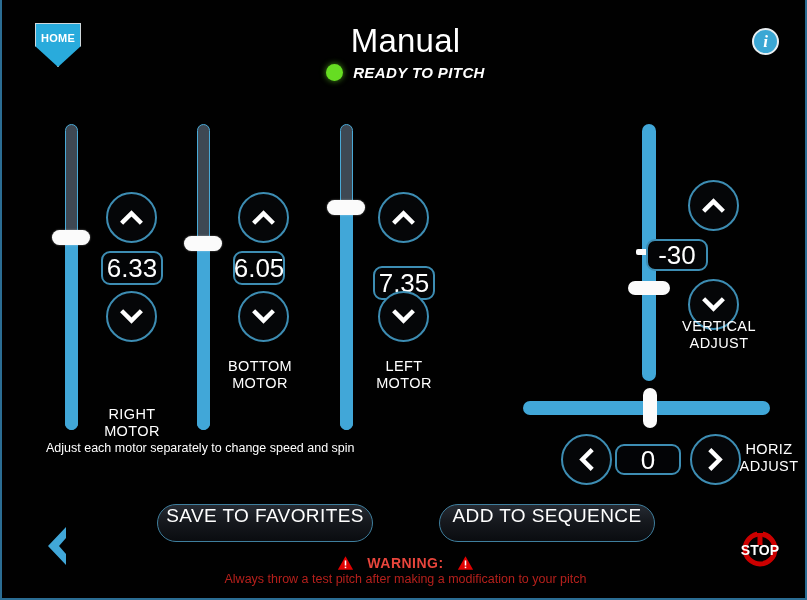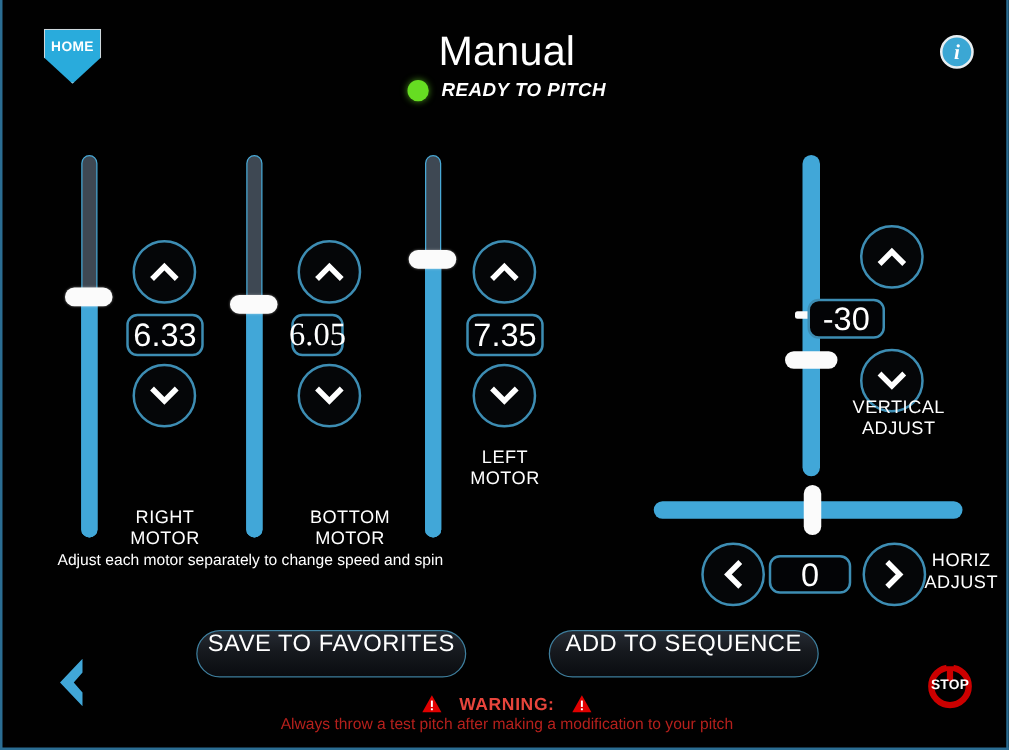--- a/index.html
+++ b/index.html
@@ -95,21 +95,21 @@
     color:#fff;font-size:19px;letter-spacing:.4px;cursor:pointer;
     display:flex;justify-content:center;
   }
 
   
   #back-btn{position:absolute;left:34px;top:524px;width:36px;height:44px;cursor:pointer;}
 
   
   #stop-btn{position:absolute;left:738px;top:528px;width:40px;height:40px;cursor:pointer;}
   #stop-label{position:absolute;left:0;top:14px;width:40px;text-align:center;
-    font-size:11px;font-weight:bold;color:#fff;letter-spacing:.2px;}
+    font-size:14px;font-weight:bold;color:#fff;letter-spacing:.2px;}
 
   
   #warn-row{position:absolute;left:0;top:555px;width:807px;
     display:flex;align-items:center;justify-content:center;gap:13px;}
   #warn-title{font-size:14px;font-weight:bold;color:#e8453c;letter-spacing:.5px;}
   .tri{width:17px;height:16px;}
   #warn-sub{position:absolute;left:0;top:572px;width:807px;text-align:center;
     font-size:12.5px;color:#b5201c;}
 </style>
 </head>
@@ -158,44 +158,44 @@
   <div class="vslider" style="left:195px;top:124px;height:306px;">
     <div class="vfill" style="top:124px;bottom:-1px;"></div>
   </div>
   <div class="vthumb" style="left:182px;top:236px;"></div>
 
   <div class="rbtn" style="left:236px;top:192px;">
     <svg class="chev" viewBox="0 0 24 24">
         <path d="M4 16 L12 8 L20 16"></path>
       </svg>
   </div>
-  <div class="valbox" style="left:231px;top:251px;width:42px;height:34px;font-family:Liberation Serif, serif;">
+  <div class="valbox" style="left:231px;top:251px;width:52px;height:34px;">
     <span>6.05</span>
   </div>
   <div class="rbtn" style="left:236px;top:291px;">
     <svg class="chev" viewBox="0 0 24 24">
         <path d="M4 8 L12 16 L20 8"></path>
       </svg>
   </div>
-  <div class="mlabel" style="left:228px;top:358px;width:100px;margin-top:48px;">
+  <div class="mlabel" style="left:208px;top:358px;width:100px;">
     <div>BOTTOM</div>
     <div>MOTOR</div>
   </div>
 
   <div class="vslider" style="left:338px;top:124px;height:306px;">
     <div class="vfill" style="top:88px;bottom:-1px;"></div>
   </div>
   <div class="vthumb" style="left:325px;top:200px;"></div>
 
   <div class="rbtn" style="left:376px;top:192px;">
     <svg class="chev" viewBox="0 0 24 24">
         <path d="M4 16 L12 8 L20 16"></path>
       </svg>
   </div>
-  <div class="valbox" style="left:371px;top:251px;width:62px;height:34px;">
+  <div class="valbox" style="left:371px;top:266px;width:62px;height:34px;">
     <span>7.35</span>
   </div>
   <div class="rbtn" style="left:376px;top:291px;">
     <svg class="chev" viewBox="0 0 24 24">
         <path d="M4 8 L12 16 L20 8"></path>
       </svg>
   </div>
   <div class="mlabel" style="left:352px;top:358px;width:100px;">
     <div>LEFT</div>
     <div>MOTOR</div>

